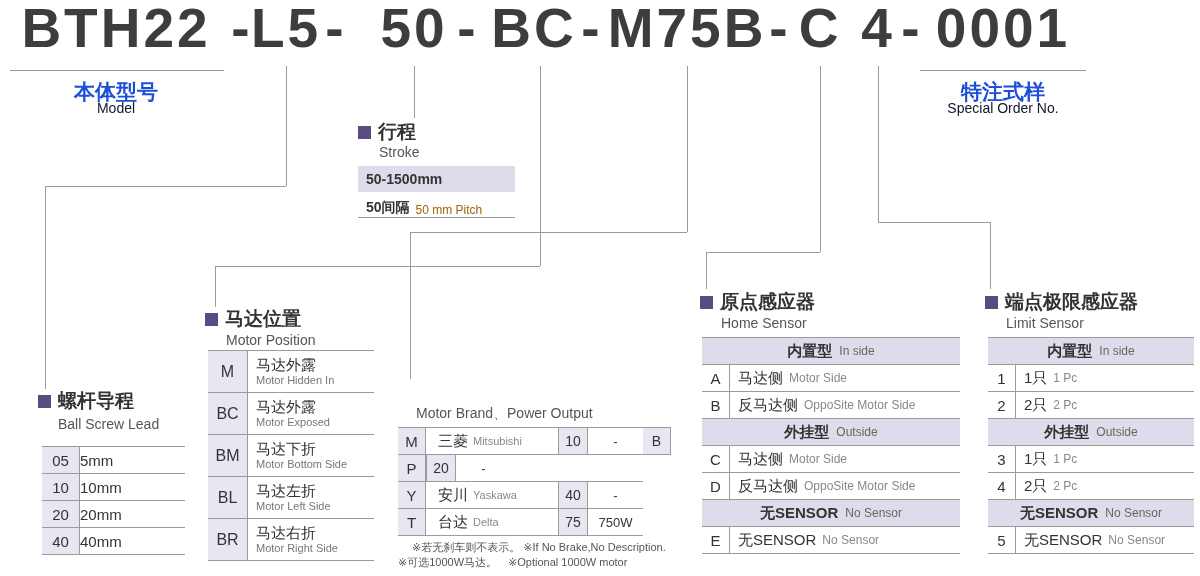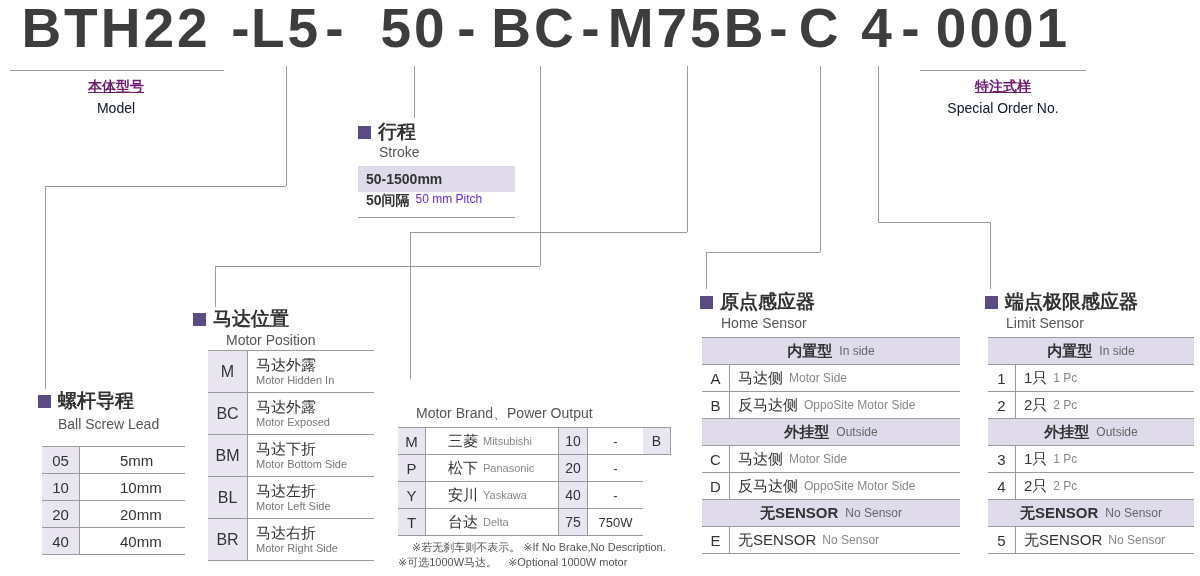--- a/index.html
+++ b/index.html
@@ -5,53 +5,53 @@
   html,body { margin:0; padding:0; background:#fff; }
   .canvas {
     position:relative; width:1200px; height:576px; background:#ffffff;
     font-family:"Liberation Sans","DejaVu Sans",sans-serif; overflow:hidden;
   }
   
   .seg {
     position:absolute; top:-4px; transform:translateX(-50%);
     font-size:55px; font-weight:bold; color:#3d3d3d; letter-spacing:3px; white-space:nowrap;
   }
-  .lblzh { position:absolute; transform:translateX(-50%); font-size:14px; font-weight:bold; color:#701a75; white-space:nowrap;text-decoration:underline; }
+  .lblzh { position:absolute; transform:translateX(-50%); font-size:21px; font-weight:bold; color:#1d4ed8; white-space:nowrap; }
   .lblen { position:absolute; transform:translateX(-50%); font-size:14px; color:#0f172a; white-space:nowrap; }
   
   .vl,.hl { position:absolute; background:#9b9b9b; }
   .vl { width:1px; } .hl { height:1px; }
   
   .shead { position:absolute; display:flex; align-items:center; gap:7px; }
   .sq { width:13px; height:13px; background:#5a4b82; flex:none; }
   .shz { font-size:19px; font-weight:bold; color:#333; white-space:nowrap; }
   .she { position:absolute; font-size:14px; color:#555; white-space:nowrap; }
   
   .tbl { position:absolute; border-top:1px solid #9b9b9b; box-sizing:border-box; background:#fff; }
   .tr { display:flex; border-bottom:1px solid #9b9b9b; box-sizing:border-box; align-items:stretch; }
   .cc { background:#e9e6f1; border-right:1px solid #9b9b9b; display:flex; align-items:center; justify-content:center; flex:none; color:#333; box-sizing:border-box; }
   
   .st-r1 { height:26px; background:#dfdbeb; display:flex; align-items:center; padding-left:8px; font-size:14px; font-weight:bold; color:#333; }
-  .st-r2 { height:26px; background:#fff; border-bottom:1px solid #9b9b9b; display:flex; align-items:flex-start; padding-left:8px; gap:6px; box-sizing:border-box; }
+  .st-r2 { height:26px; background:#fff; border-bottom:1px solid #9b9b9b; display:flex; align-items:flex-end; padding-left:8px; gap:6px; box-sizing:border-box; }
   .st-zh { font-size:14px; font-weight:bold; color:#333; }
-  .st-en { font-size:12px; color:#6d28d9; }
-  
-  .lead-row { height:27px;gap:40px; }
+  .st-en { font-size:12px; color:#a16207; }
+  
+  .lead-row { height:27px; }
   .lead-code { width:38px; font-size:15px; }
   .lead-val { font-size:15px; color:#333; display:flex; align-items:center; }
   
   .mp-row { height:42px; }
   .mp-code { width:40px; font-size:16px; }
   .mp-desc { padding-left:8px; display:flex; flex-direction:column; justify-content:center; }
   .mp-zh { font-size:15px; color:#333; line-height:18px; white-space:nowrap; }
   .mp-en { font-size:11px; color:#777; line-height:13px; white-space:nowrap; }
   
   .mb-row { height:27px; }
   .mb-code { width:28px; font-size:15px; }
-  .mb-brand { width:132px; display:flex; align-items:center; padding-left:22px; gap:5px; box-sizing:border-box; }
+  .mb-brand { width:132px; display:flex; align-items:center; padding-left:12px; gap:5px; box-sizing:border-box; }
   .mb-bzh { font-size:15px; color:#333; white-space:nowrap; }
   .mb-ben { font-size:11px; color:#888; white-space:nowrap; }
   .mb-pcode { width:30px; font-size:14px; border-left:1px solid #9b9b9b; }
   .mb-power { width:55px; display:flex; align-items:center; justify-content:center; font-size:13px; color:#333; }
   .mb-brake { position:absolute; left:643px; top:427px; width:28px; height:28px; background:#e9e6f1;
     border:1px solid #9b9b9b; border-left:none; box-sizing:border-box;
     display:flex; align-items:center; justify-content:center; font-size:14px; color:#333; }
   .note { position:absolute; font-size:11px; color:#555; white-space:nowrap; }
   
   .s-h { height:27px; background:#dfdbeb; border-bottom:1px solid #9b9b9b; display:flex; align-items:center; justify-content:center; gap:7px; box-sizing:border-box; }
@@ -143,21 +143,21 @@
     <div class="tr lead-row">
       <span class="cc lead-code">20</span>
       <span class="lead-val">20mm</span>
     </div>
     <div class="tr lead-row">
       <span class="cc lead-code">40</span>
       <span class="lead-val">40mm</span>
     </div>
   </div>
 
-  <div class="shead" style="left:193px;top:306px">
+  <div class="shead" style="left:205px;top:306px">
     <span class="sq"></span>
     <span class="shz">马达位置</span>
   </div>
   <div class="she" style="left:226px;top:332px">Motor Position</div>
   <div class="tbl" style="left:208px;top:350px;width:166px">
     <div class="tr mp-row">
       <span class="cc mp-code">M</span>
       <span class="mp-desc">
         <span class="mp-zh">马达外露</span>
         <span class="mp-en">Motor Hidden In</span>
@@ -199,24 +199,20 @@
       <span class="cc mb-code">M</span>
       <span class="mb-brand">
         <span class="mb-bzh">三菱</span>
         <span class="mb-ben">Mitsubishi</span>
       </span>
       <span class="cc mb-pcode">10</span>
       <span class="mb-power">-</span>
     </div>
     <div class="tr mb-row">
       <span class="cc mb-code">P</span>
-      <span class="mb-brand">
-        <span class="mb-bzh">松下</span>
-        <span class="mb-ben">Panasonic</span>
-      </span>
       <span class="cc mb-pcode">20</span>
       <span class="mb-power">-</span>
     </div>
     <div class="tr mb-row">
       <span class="cc mb-code">Y</span>
       <span class="mb-brand">
         <span class="mb-bzh">安川</span>
         <span class="mb-ben">Yaskawa</span>
       </span>
       <span class="cc mb-pcode">40</span>

